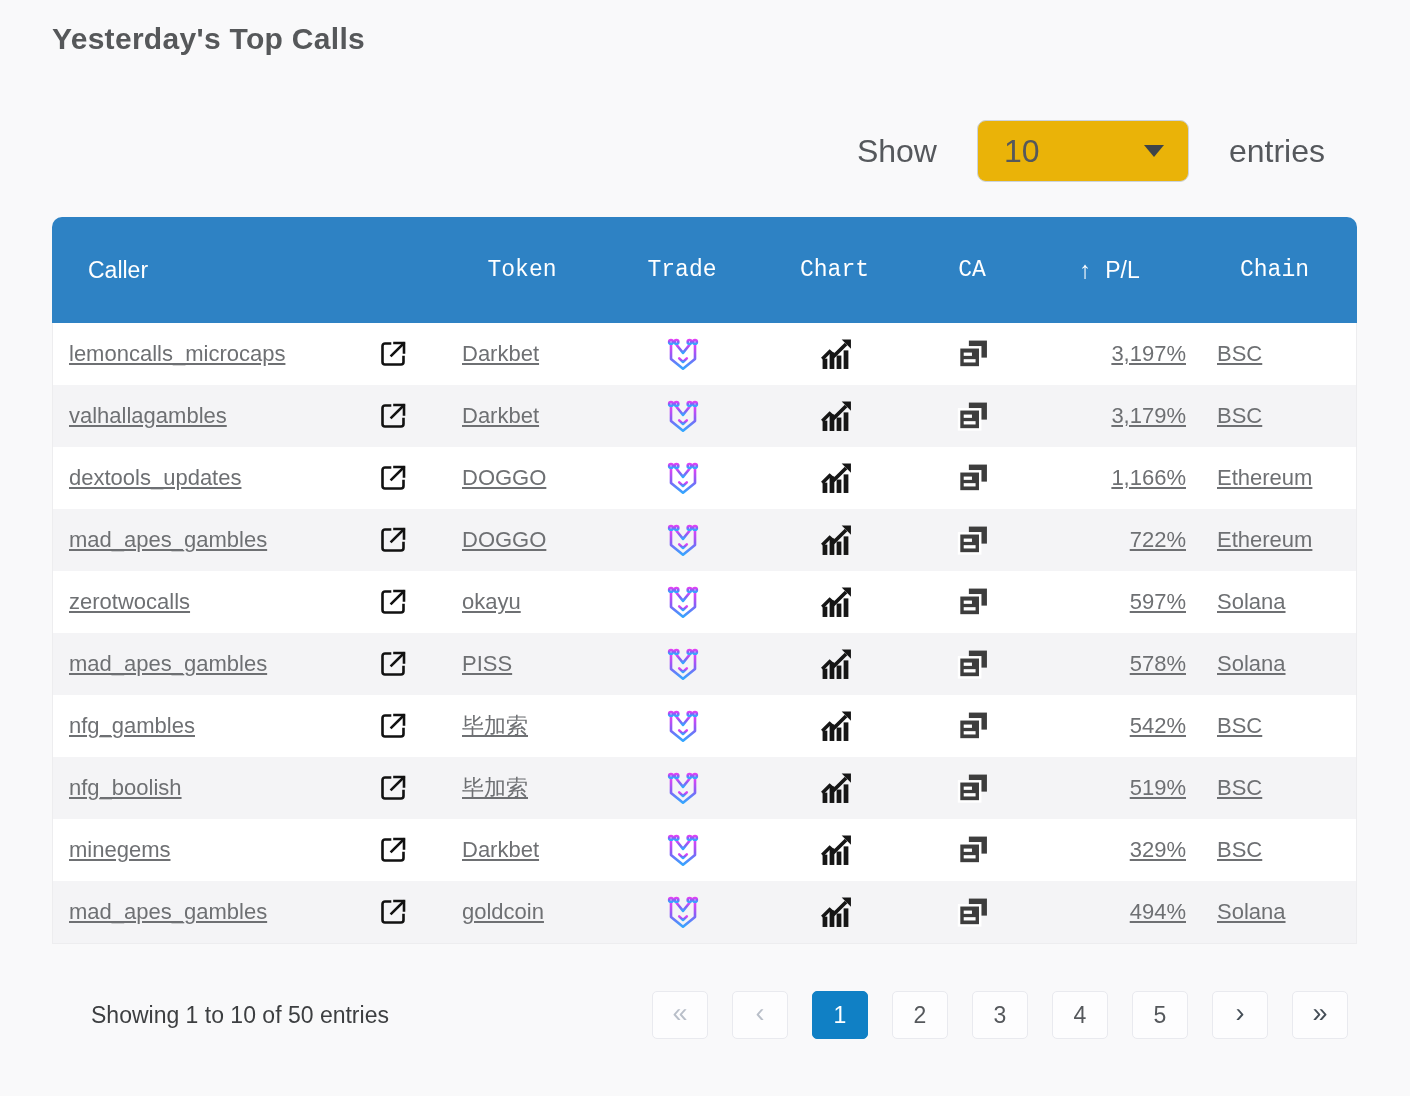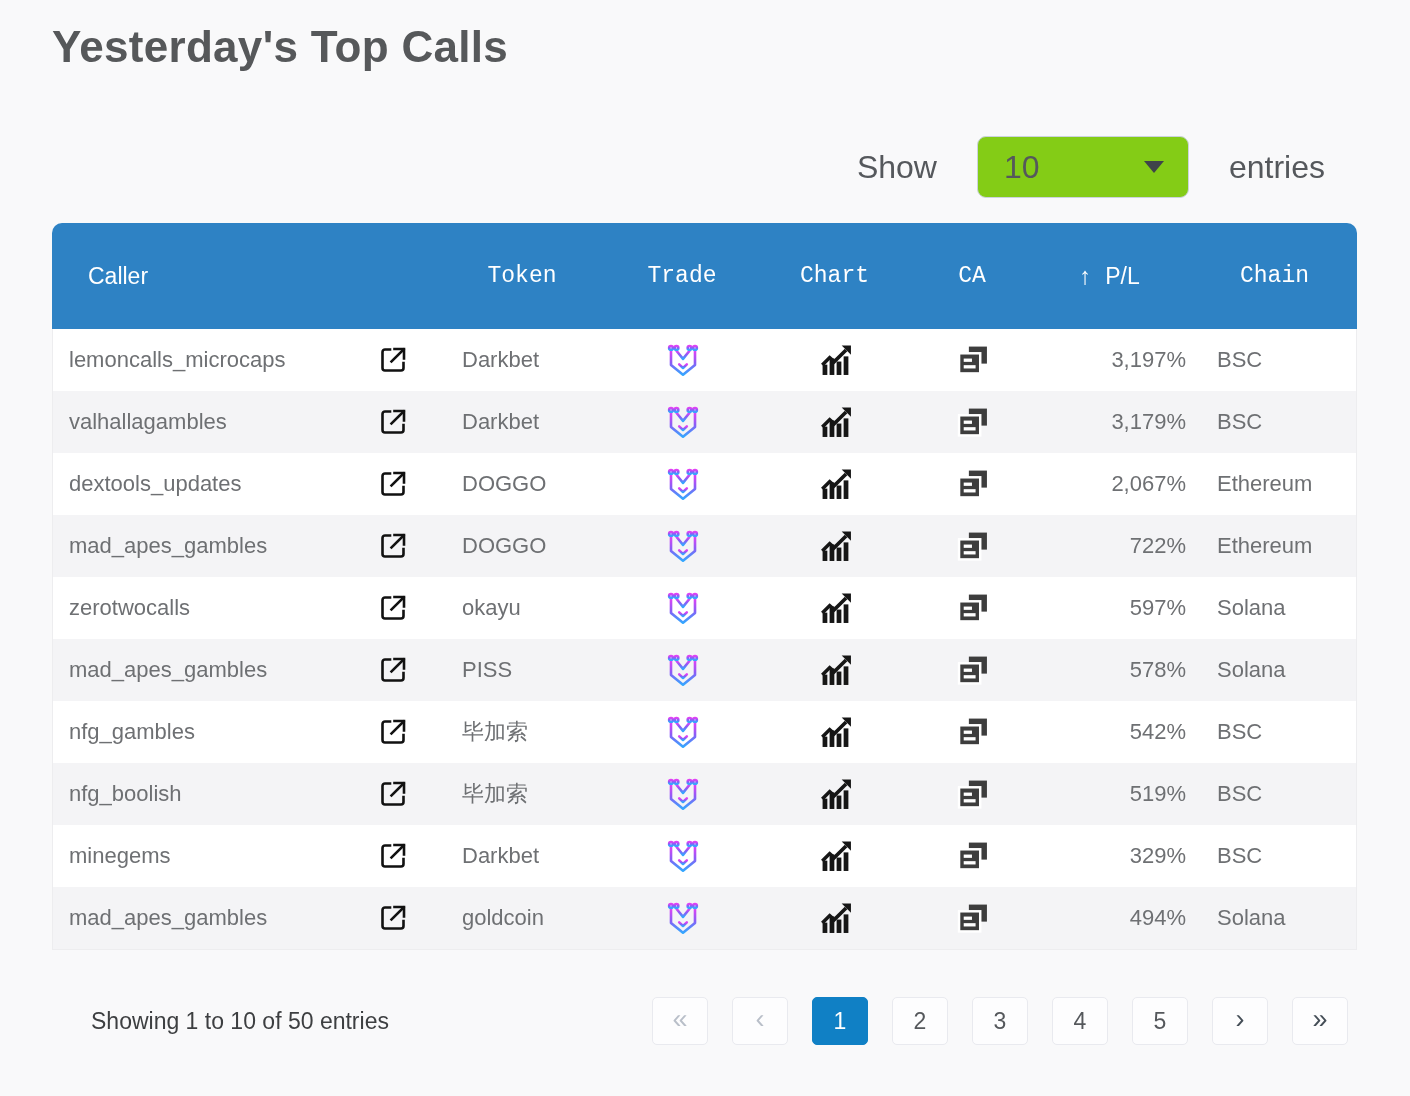--- a/index.html
+++ b/index.html
@@ -7,72 +7,72 @@
   body {
     font-family: "Liberation Sans", "DejaVu Sans", sans-serif;
     background: #f9f9fa;
     color: #6e7073;
     overflow: hidden;
   }
   .page { padding: 0 53px 0 52px; }
 
   h1.page-title {
     padding-top: 22px;
-    font-size: 44px;
+    font-size: 30px;
     font-weight: 700;
     color: #56585a;
     letter-spacing: 0.3px;
   }
 
   
   .controls {
     margin-top: 64px;
     display: flex;
     align-items: center;
     justify-content: flex-end;
     gap: 40px;
     padding-right: 32px;
     font-size: 32px;
     color: #55585c;
   }
   .select-box {
     width: 212px;
     height: 62px;
-    background: #84cc16;
+    background: #eab308;
     border: 1px solid #ccd3dd;
     border-radius: 9px;
     display: flex;
     align-items: center;
     justify-content: space-between;
     padding: 0 24px 0 26px;
     cursor: pointer;
     color: #55585c;
     text-align: center;
   }
   .caret-down {
     width: 0; height: 0;
     border-left: 10px solid transparent;
     border-right: 10px solid transparent;
     border-top: 12px solid #3f4449;
   }
 
   
-  .calls-table { margin-top: 25px; width: 1305px; }
+  .calls-table { margin-top: 35px; width: 1305px; }
   .thead {
     height: 106px;
     background: #2e82c4;
     border-radius: 10px 10px 0 0;
     display: grid;
     grid-template-columns: 300px 80px 180px 140px 165px 110px 165px 1fr;
     align-items: center;
     color: #ffffff;
     font-size: 23px;
     font-weight: 400;
   }
-  .tbody { border: 1px solid #ededef; border-top: none; background:#fff; }
+  .tbody { border: 1px solid #ededef; border-top: none; background:#fff;text-decoration:underline; }
   .tr {
     display: grid;
     grid-template-columns: 300px 80px 180px 140px 165px 110px 165px 1fr;
     align-items: center;
     height: 62px;
     background: #ffffff;
     font-size: 22px;
     color: #6e7073;
   }
   .tr.alt { background: #f4f4f6; }
@@ -280,21 +280,21 @@
               </svg>
       </span>
     </div>
     <div class="c-icon">
       <span class="icon-btn">
         <svg width="32" height="30" viewBox="0 0 31 28">
                 <use href="#ic-copy"></use>
               </svg>
       </span>
     </div>
-    <div class="c-pl">2,067%</div>
+    <div class="c-pl">1,166%</div>
     <div class="c-chain">Ethereum</div>
   </div>
 
   <div class="tr alt">
     <div class="c-caller">mad_apes_gambles</div>
     <div class="c-icon">
       <span class="icon-btn">
         <svg width="30" height="30" viewBox="0 0 30 30">
                 <use href="#ic-extlink"></use>
               </svg>

